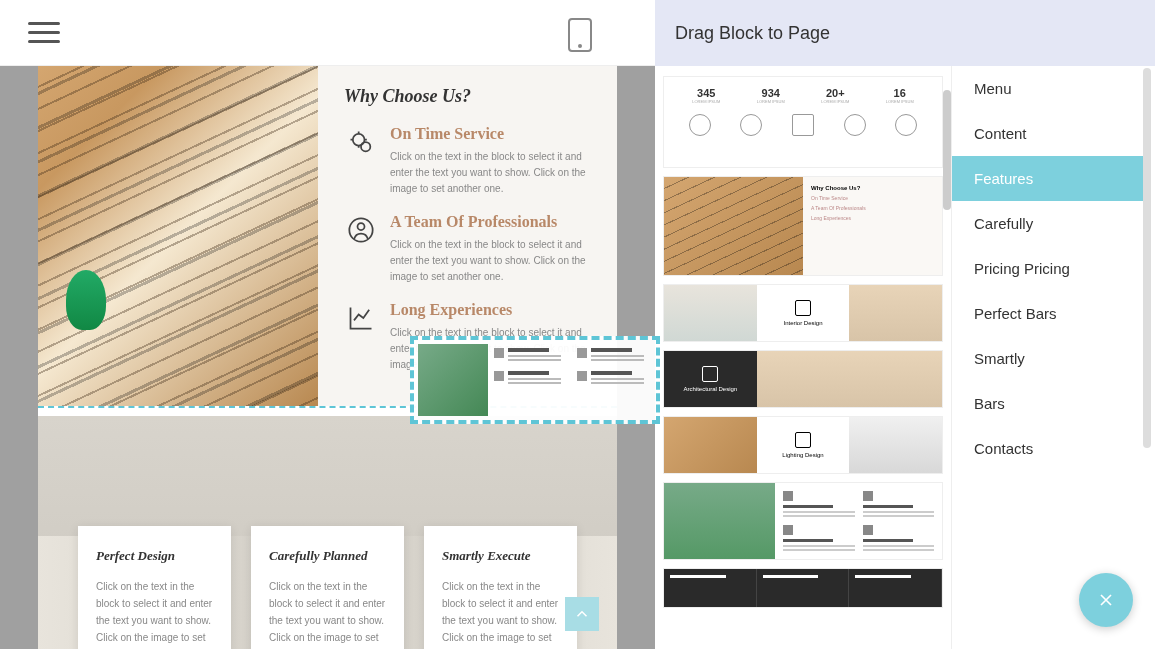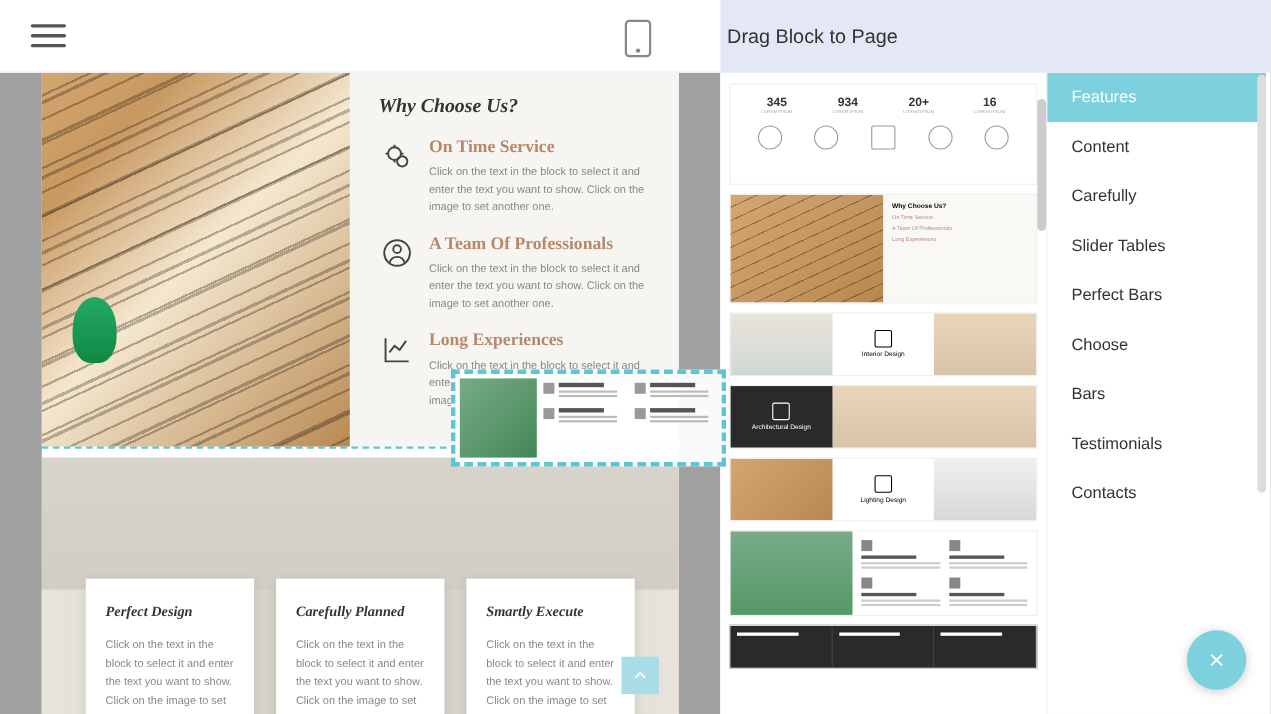--- a/index.html
+++ b/index.html
@@ -2,21 +2,21 @@
 <html><head>
 <meta charset="utf-8">
 <style>
 *{margin:0;padding:0;box-sizing:border-box;font-family:-apple-system,BlinkMacSystemFont,"Segoe UI",Arial,sans-serif}
 body{background:#fff;width:1155px;height:649px;overflow:hidden;position:relative}
 .topbar{position:absolute;top:0;left:0;right:0;height:66px;background:#fff;border-bottom:1px solid #eee;display:flex;align-items:center;z-index:10}
 .hamburger{margin-left:28px;cursor:pointer}
 .hamburger span{display:block;width:32px;height:3px;background:#555;margin:6px 0;border-radius:2px}
 .device-icon{position:absolute;left:568px;top:18px;width:24px;height:34px;border:2px solid #888;border-radius:4px}
 .device-icon::after{content:"";position:absolute;bottom:2px;left:50%;transform:translateX(-50%);width:4px;height:4px;border-radius:50%;background:#888}
-.panel-header{position:absolute;top:0;left:655px;right:0;height:66px;background:#e4e7f5;display:flex;align-items:center;padding-left:6px;font-size:18px;color:#333;z-index:10}
+.panel-header{position:absolute;top:0;left:655px;right:0;height:66px;background:#e4e7f5;display:flex;align-items:center;padding-left:20px;font-size:18px;color:#333;z-index:10}
 .canvas{position:absolute;top:66px;left:0;width:655px;bottom:0;background:#a0a0a0;overflow:hidden}
 .canvas-inner{position:absolute;left:38px;right:38px;top:0;bottom:0;background:#fff}
 .section1{position:relative;height:340px;display:flex}
 .stair-img{width:280px;height:340px;position:relative;overflow:hidden;background:linear-gradient(135deg,#d4a670 0%,#c89860 20%,#f5e8d0 50%,#b88850 100%)}
 .stair-img::before{content:"";position:absolute;inset:0;background:repeating-linear-gradient(155deg,transparent 0 18px,rgba(60,40,20,.35) 18px 20px),repeating-linear-gradient(-25deg,transparent 0 28px,rgba(0,0,0,.25) 28px 31px)}
 .stair-img::after{content:"";position:absolute;top:60%;left:10%;width:40px;height:60px;background:linear-gradient(#2a6,#184);border-radius:50% 50% 40% 40%}
 .section1-text{flex:1;padding:20px 26px;background:#f7f5f2}
 .sect-title{font-family:Georgia,serif;font-weight:bold;font-style:italic;font-size:18px;color:#333;margin-bottom:18px}
 .feat{display:flex;margin-bottom:16px}
 .feat-icon{width:34px;height:34px;flex-shrink:0;margin-right:12px;display:flex;align-items:center;justify-content:center}
@@ -309,28 +309,28 @@
         </div>
         <div class="dk-col">
           <div class="tr-h" style="background:#fff"></div>
         </div>
         <div class="dk-col">
           <div class="tr-h" style="background:#fff"></div>
         </div>
     </div>
   </div>
   <div class="cats">
+    <div class="cat">Menu</div>
+    <div class="cat">Content</div>
     <div class="cat active">Features</div>
-    <div class="cat">Content</div>
     <div class="cat">Carefully</div>
-    <div class="cat">Slider Tables</div>
+    <div class="cat">Pricing Pricing</div>
     <div class="cat">Perfect Bars</div>
-    <div class="cat">Choose</div>
+    <div class="cat">Smartly</div>
     <div class="cat">Bars</div>
-    <div class="cat">Testimonials</div>
     <div class="cat">Contacts</div>
   </div>
 </div>
 
 <div class="thumbs-scroll"></div>
 <div class="cats-scroll"></div>
 
 <div class="fab">
   <svg viewBox="0 0 24 24">
       <path d="M6 6l12 12M18 6L6 18"></path>

